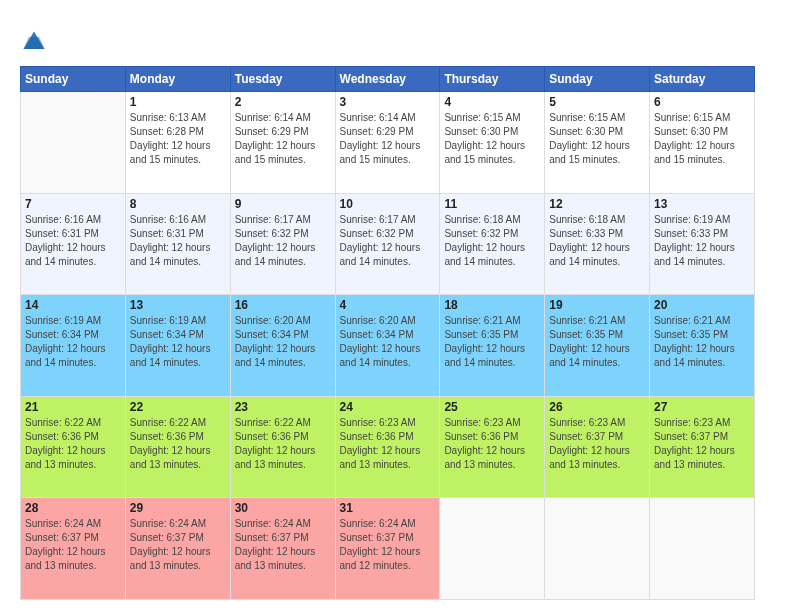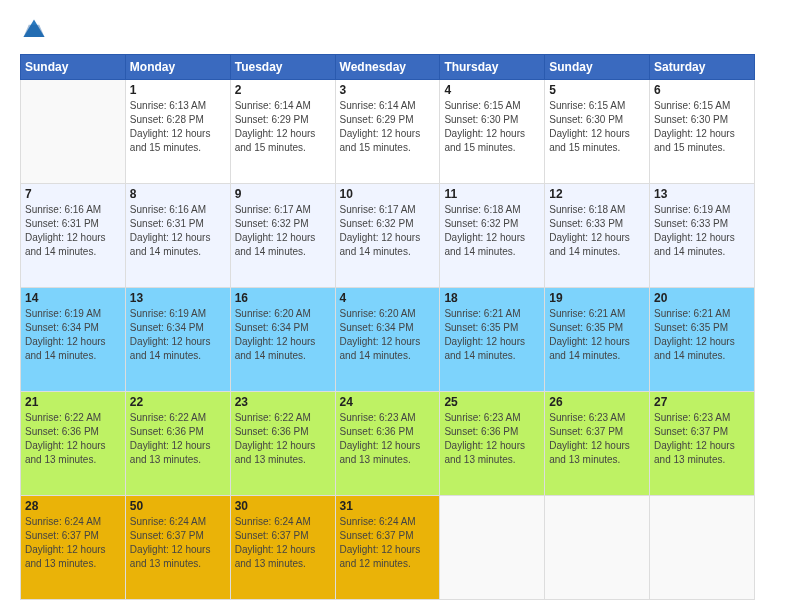--- a/index.html
+++ b/index.html
@@ -6,21 +6,21 @@
     body {
       font-family: Arial, sans-serif;
       background: #fff;
       width: 792px;
       height: 612px;
       overflow: hidden;
     }
     .page {
       width: 775px;
       height: 612px;
-      padding: 16px 20px 12px 20px;
+      padding: 28px 20px 12px 20px;
       display: flex;
       flex-direction: column;
     }
     .header {
       display: flex;
       justify-content: space-between;
       align-items: flex-start;
       margin-bottom: 10px;
     }
     .logo {
@@ -234,27 +234,27 @@
           </td>
           <td>
             <span class="day-num">26</span>
             <div class="day-info">Sunrise: 6:23 AM<br>Sunset: 6:37 PM<br>Daylight: 12 hours<br>and 13 minutes.</div>
           </td>
           <td>
             <span class="day-num">27</span>
             <div class="day-info">Sunrise: 6:23 AM<br>Sunset: 6:37 PM<br>Daylight: 12 hours<br>and 13 minutes.</div>
           </td>
         </tr>
-        <tr style="background: #eab308;">
+        <tr style="background: #fca5a5;">
           <td>
             <span class="day-num">28</span>
             <div class="day-info">Sunrise: 6:24 AM<br>Sunset: 6:37 PM<br>Daylight: 12 hours<br>and 13 minutes.</div>
           </td>
           <td>
-            <span class="day-num">50</span>
+            <span class="day-num">29</span>
             <div class="day-info">Sunrise: 6:24 AM<br>Sunset: 6:37 PM<br>Daylight: 12 hours<br>and 13 minutes.</div>
           </td>
           <td>
             <span class="day-num">30</span>
             <div class="day-info">Sunrise: 6:24 AM<br>Sunset: 6:37 PM<br>Daylight: 12 hours<br>and 13 minutes.</div>
           </td>
           <td>
             <span class="day-num">31</span>
             <div class="day-info">Sunrise: 6:24 AM<br>Sunset: 6:37 PM<br>Daylight: 12 hours<br>and 12 minutes.</div>
           </td>

